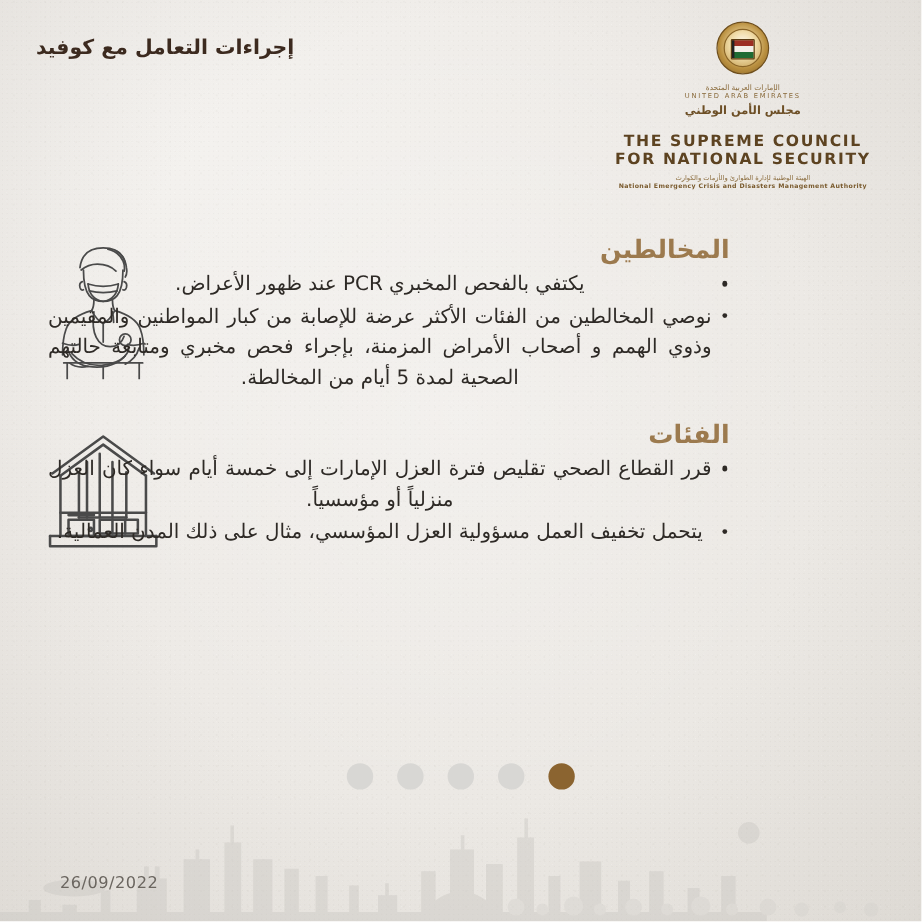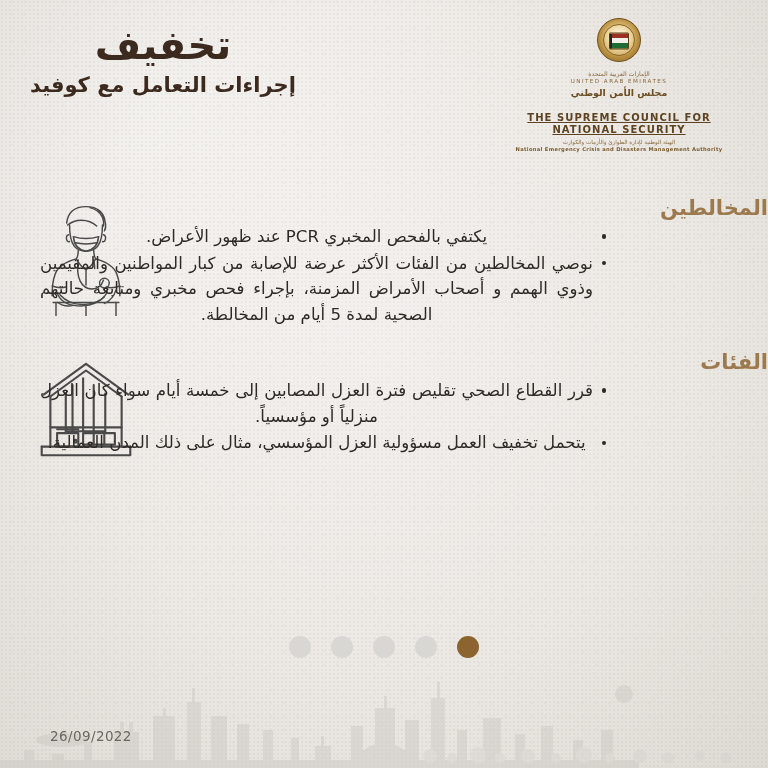--- a/index.html
+++ b/index.html
@@ -67,48 +67,48 @@
       linear-gradient(#9c2f24 0 33%, #f2efe8 33% 66%, #1e6b33 66% 100%);
     border:.8px solid #5c3d12;
     border-radius:1px;
     box-shadow:inset 2px 0 0 #222;
   }
 
   .logo-line { line-height:1.15; letter-spacing:.02em; }
   .logo-ar1 { font-size:6.2px; color:#8a6b3c; letter-spacing:.45em; margin-bottom:1px; }
   .logo-en1 { font-size:5.6px; color:#8a6b3c; letter-spacing:.26em; margin-bottom:3px; }
   .logo-ar2 { font-size:9.5px; color:#6d4f26; letter-spacing:.48em; font-weight:bold; margin-bottom:14px; }
-  .logo-en2 { font-size:10px; color:#5d4321; letter-spacing:.105em; font-weight:bold; margin-bottom:4px;text-decoration:underline; }
+  .logo-en2 { font-size:13px; color:#5d4321; letter-spacing:.105em; font-weight:bold; margin-bottom:4px; }
   .logo-ar3 { font-size:5.6px; color:#8a6b3c; letter-spacing:.1em; margin-bottom:1px; }
   .logo-en3 { font-size:5.2px; color:#7a5b2e; letter-spacing:.06em; font-weight:bold; }
 
   .title-block {
     position:absolute; top:24px; left:30px;
     text-align:left; direction:rtl;
   }
   .main-title {
     font-size:40px; font-weight:bold; color:#3c2a1f;
     letter-spacing:.03em; line-height:1.08;
     text-align:center;
   }
   .sub-title {
     margin-top:6px;
-    font-size:21px; font-weight:bold; color:#3c2a1f;
+    font-size:17px; font-weight:bold; color:#3c2a1f;
     text-align:right; letter-spacing:.005em;
   }
 
   
   .body-area { position:absolute; top:196px; left:0; right:0; }
 
   .section { position:relative; margin-bottom:22px; }
 
   .sec-head {
     font-size:21px; font-weight:bold; color:#9c7a4e;
     letter-spacing:.02em;
-    text-align:right; 
+    text-align:right; padding-right:160px;
     margin-bottom:4px;
   }
 
   .bullets {
     list-style:none;
     direction:rtl; text-align:right;
     padding-right:160px; padding-left:40px;
   }
   .bullets li {
     position:relative;
@@ -168,21 +168,20 @@
       <div class="emblem"></div>
       <div class="logo-line logo-ar1">الإمارات العربية المتحدة</div>
       <div class="logo-line logo-en1">UNITED ARAB EMIRATES</div>
       <div class="logo-line logo-ar2">مجلس الأمن الوطني</div>
       <div class="logo-line logo-en2">THE SUPREME COUNCIL FOR NATIONAL SECURITY</div>
       <div class="logo-line logo-ar3">الهيئة الوطنية لإدارة الطوارئ والأزمات والكوارث</div>
       <div class="logo-line logo-en3">National Emergency Crisis and Disasters Management Authority</div>
     </div>
 
     <div class="title-block">
-      <div class="main-title">تخفيف</div>
       <div class="sub-title">إجراءات التعامل مع كوفيد</div>
     </div>
   </div>
 
   <div class="body-area">
 
     <div class="section">
       <div class="sec-icon">
         <svg viewBox="0 0 116 124" fill="none" stroke="#4a4a4a" stroke-width="1.5" stroke-linecap="round" stroke-linejoin="round">
 
@@ -263,21 +262,21 @@
 
           <path d="M28 78 H50 V92 H28 Z"></path>
           <path d="M28 74 H50"></path>
           <path d="M47 85 a1.4 1.4 0 1 0 .01 0"></path>
         </svg>
       </div>
 
       <div class="sec-head">الفئات</div>
 
       <ul class="bullets">
-        <li>قرر القطاع الصحي تقليص فترة العزل المصابين إلى خمسة أيام سواء كان العزل منزلياً أو مؤسسياً.</li>
+        <li>قرر القطاع الصحي تقليص فترة العزل الإمارات إلى خمسة أيام سواء كان العزل منزلياً أو مؤسسياً.</li>
         <li>يتحمل تخفيف العمل مسؤولية العزل المؤسسي، مثال على ذلك المدن العمالية.</li>
       </ul>
     </div>
   </div>
 
   <div class="dots">
     <span class="dot"></span>
     <span class="dot"></span>
     <span class="dot"></span>
     <span class="dot"></span>

